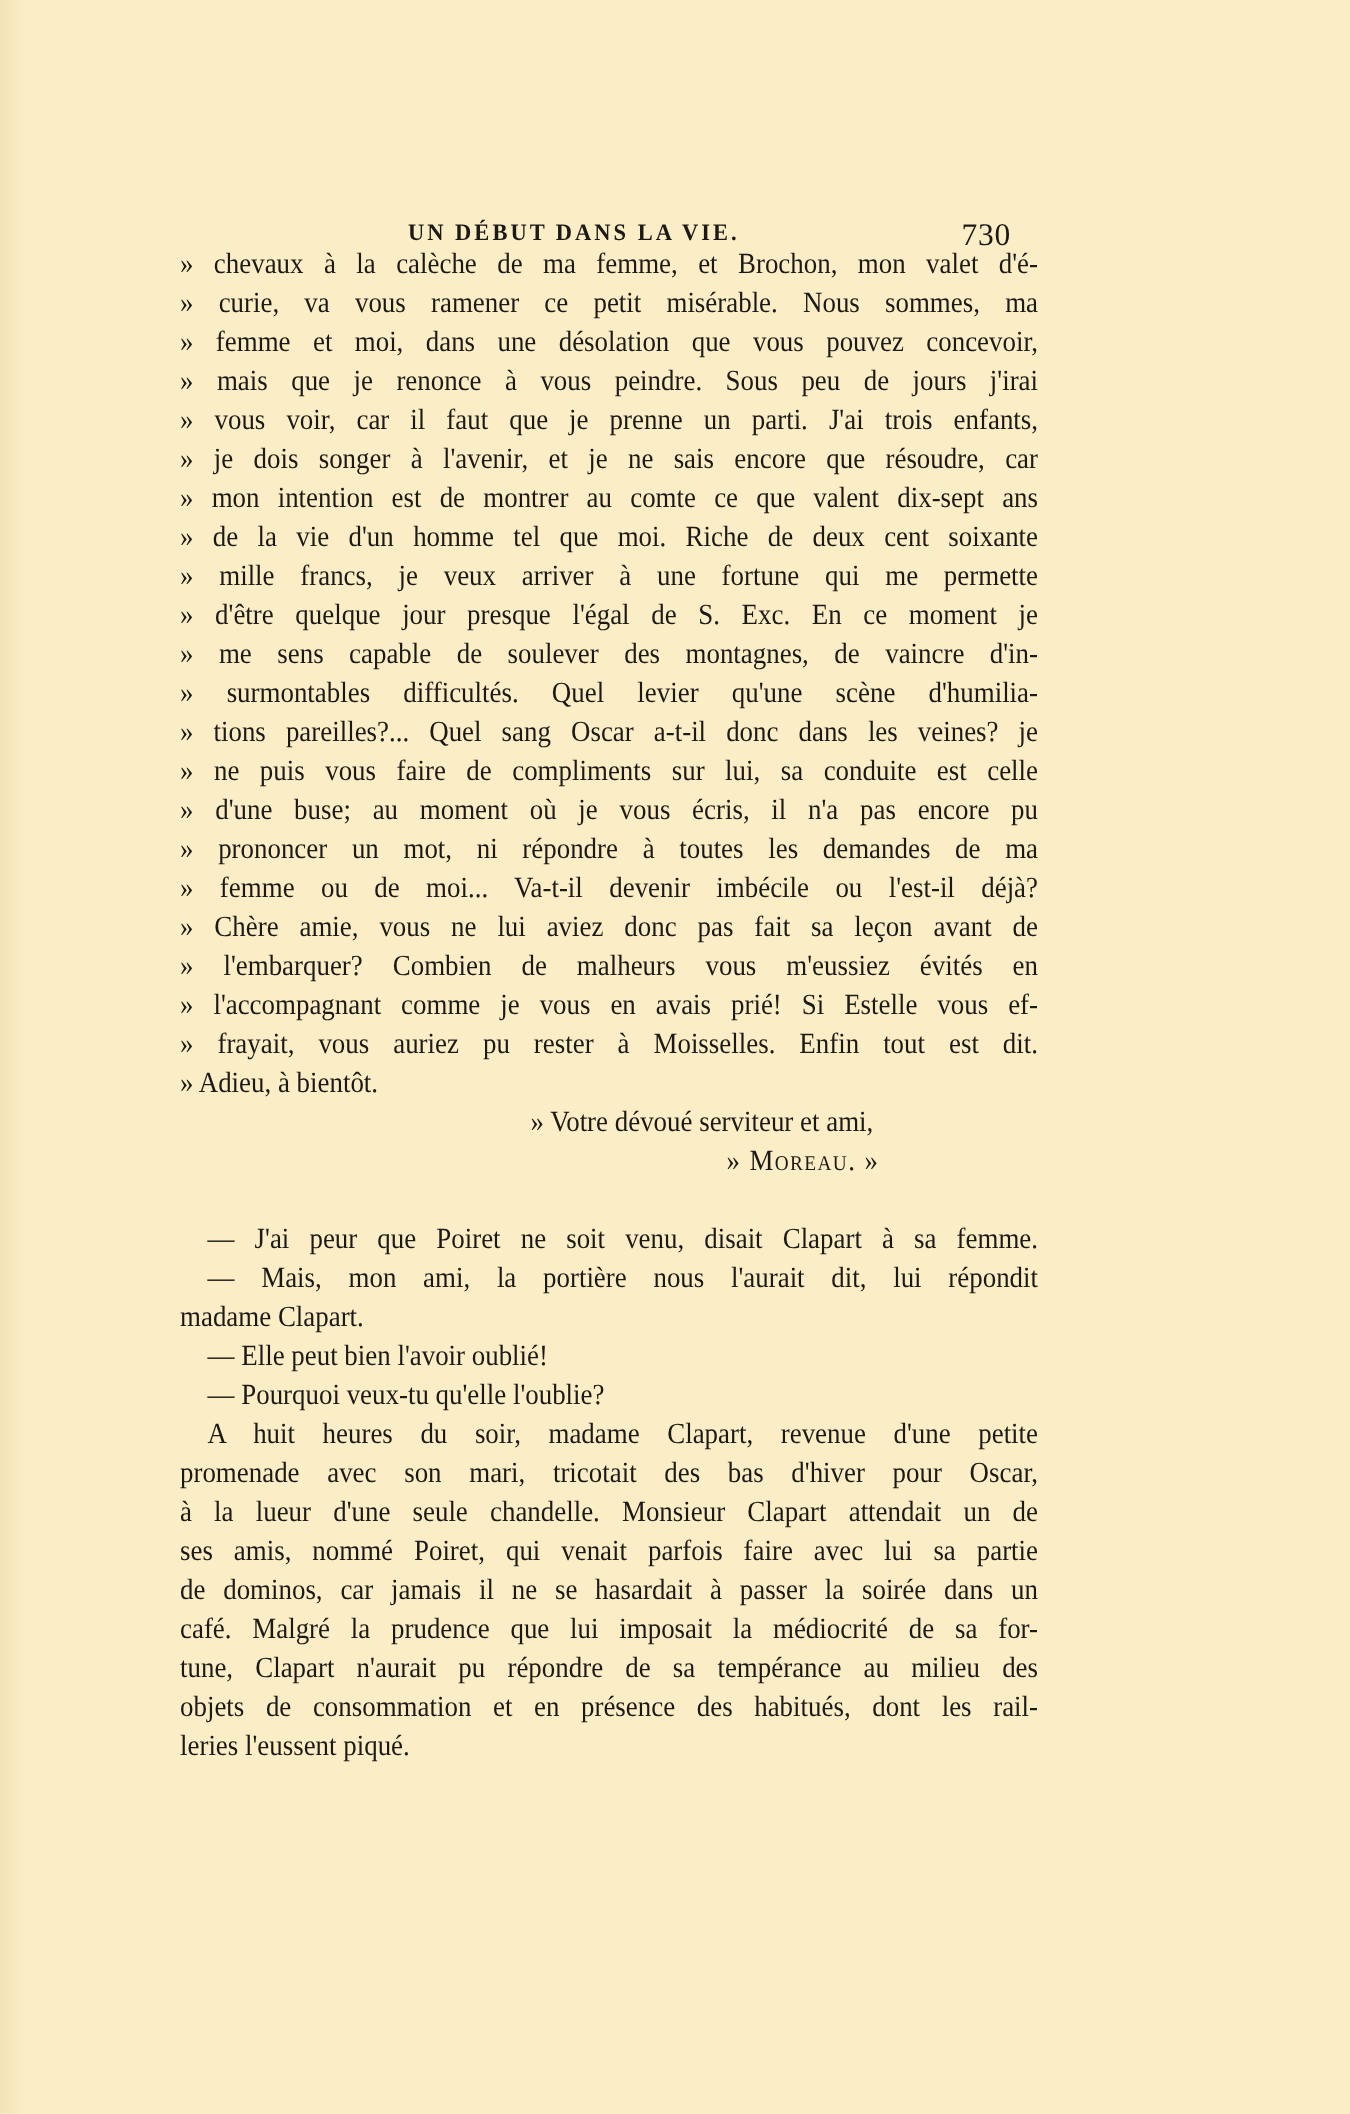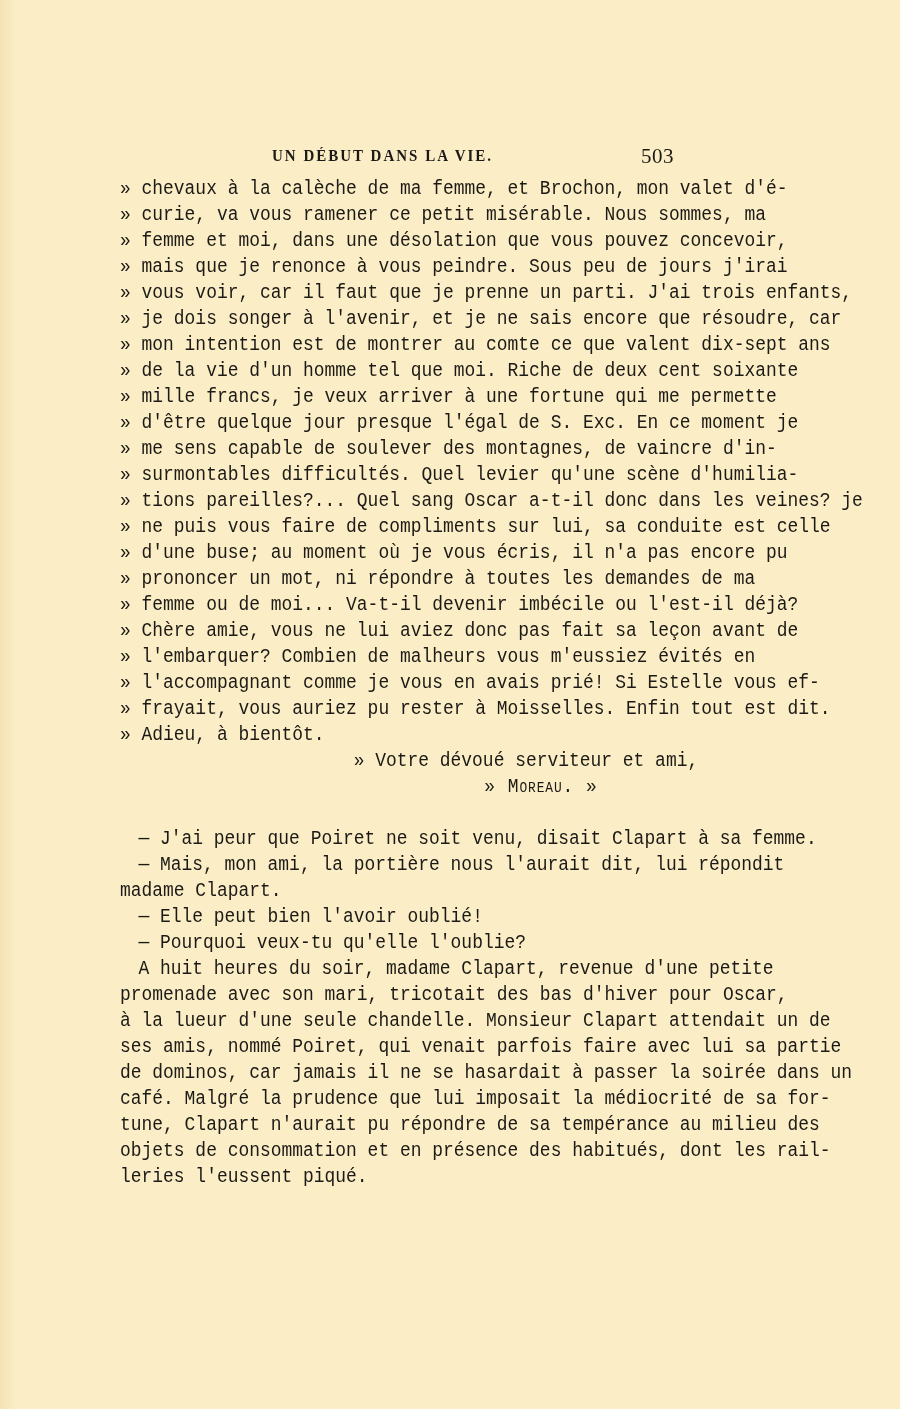--- a/index.html
+++ b/index.html
@@ -42,25 +42,24 @@
     .page-number {
       position: absolute;
       right: 2px;
       top: 0px;
       font-size: 21px;
       letter-spacing: 0.5px;
     }
     .text-block {
       position: absolute;
       left: 120px;
-      top: 176px;
+      top: 164px;
       width: 572px;
       font-size: 19.5px;
       line-height: 26px;
-      font-family: Liberation Mono, monospace;
     }
     .line {
       display: block;
       height: 26px;
       white-space: nowrap;
       text-align: justify;
       text-align-last: justify;
       transform: scaleX(0.92);
       transform-origin: left center;
       width: 108.7%;
@@ -79,21 +78,21 @@
     .signoff-2 { padding-left: 396px; box-sizing: border-box; font-variant: small-caps; letter-spacing: 1px; }
     .spacer { height: 26px; }
   </style>
 </head>
 <body>
 
 <div class="page-edge"></div>
 
 <div class="running-head">
   <span class="running-title">UN DÉBUT DANS LA VIE.</span>
-  <span class="page-number">503</span>
+  <span class="page-number">730</span>
 </div>
 
 <div class="text-block">
   <div>
     <span class="line">» chevaux à la calèche de ma femme, et Brochon, mon valet d'é-</span>
     <span class="line">» curie, va vous ramener ce petit misérable. Nous sommes, ma</span>
     <span class="line">» femme et moi, dans une désolation que vous pouvez concevoir,</span>
     <span class="line">» mais que je renonce à vous peindre. Sous peu de jours j'irai</span>
     <span class="line">» vous voir, car il faut que je prenne un parti. J'ai trois enfants,</span>
     <span class="line">» je dois songer à l'avenir, et je ne sais encore que résoudre, car</span>

